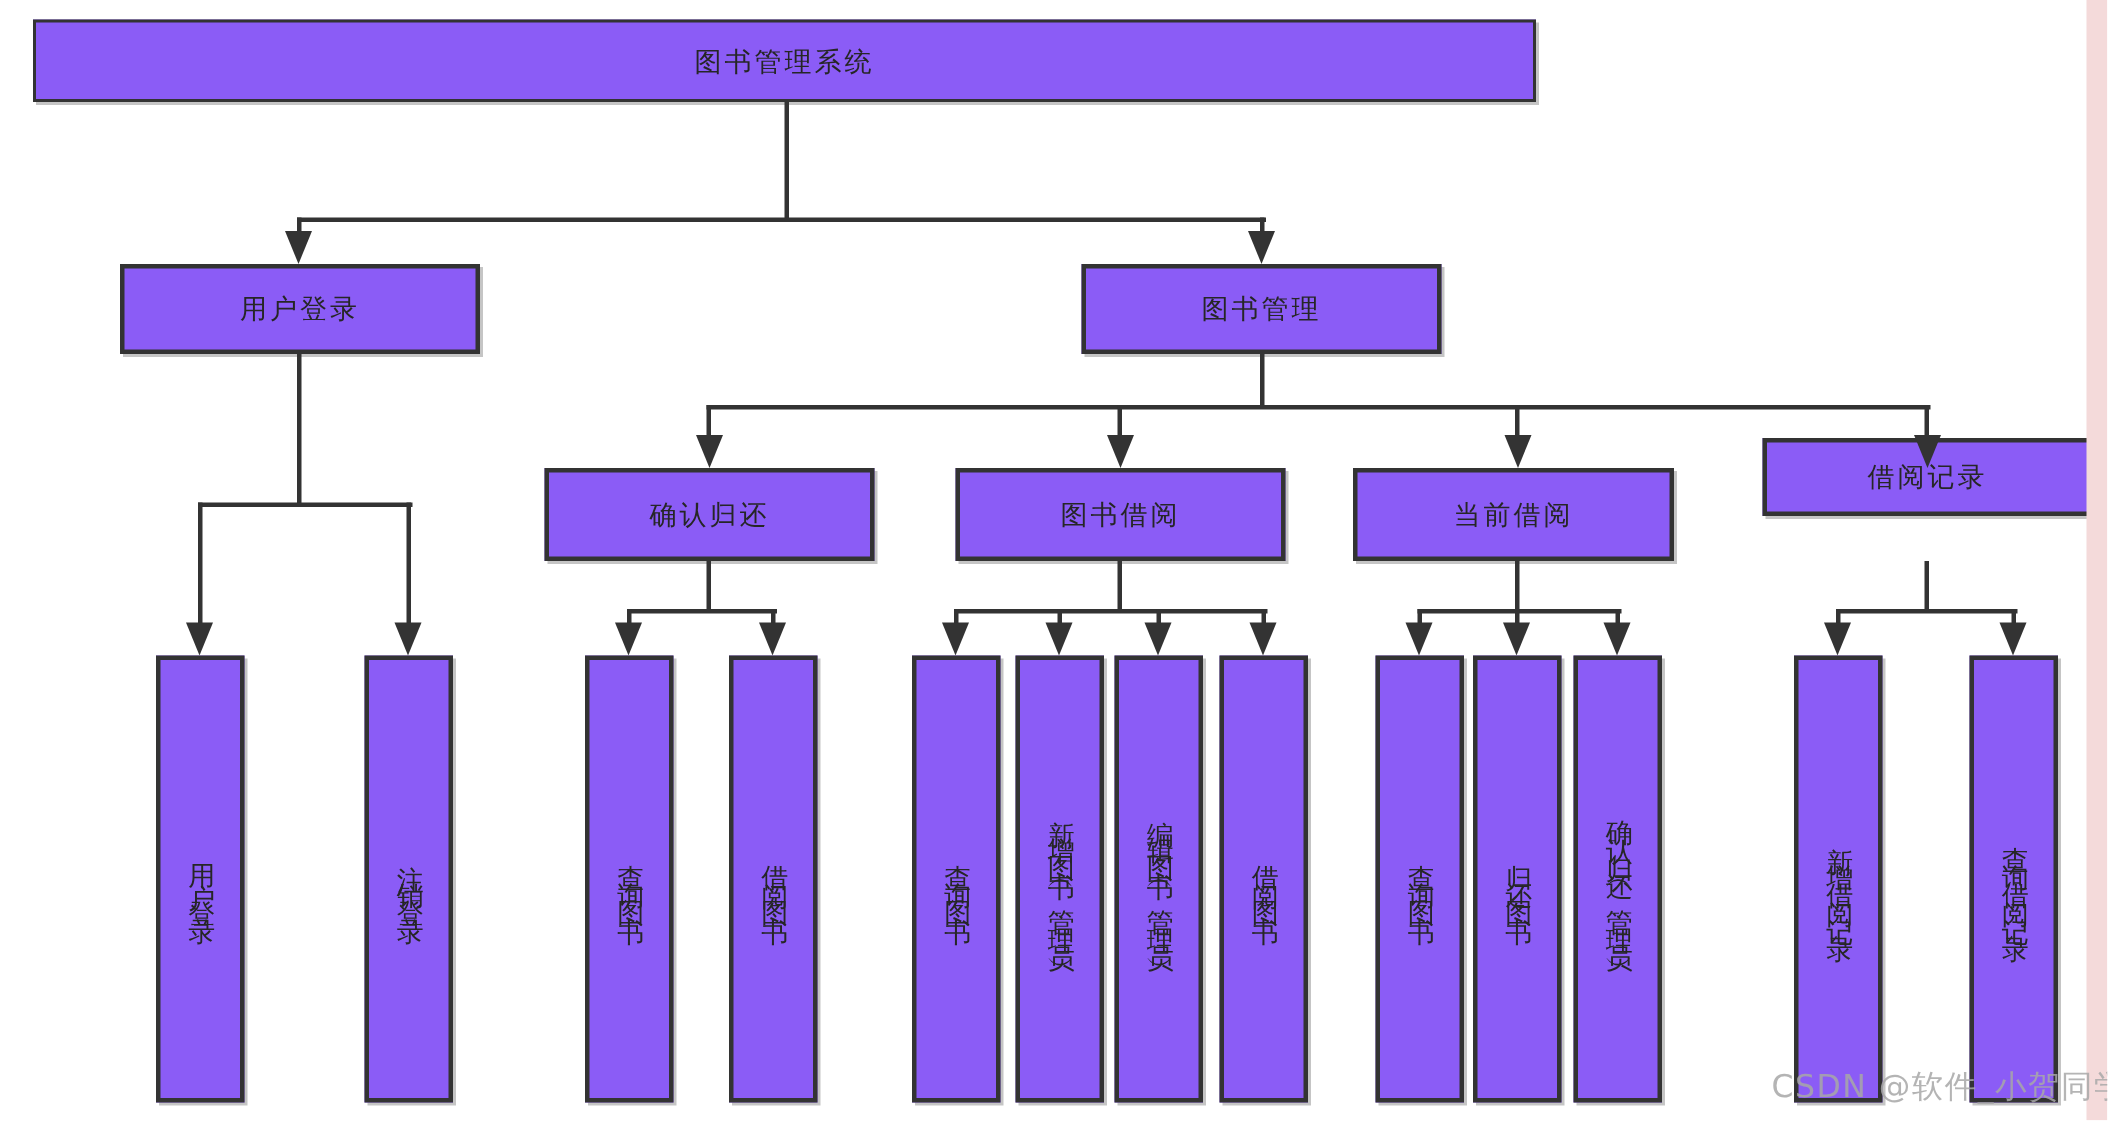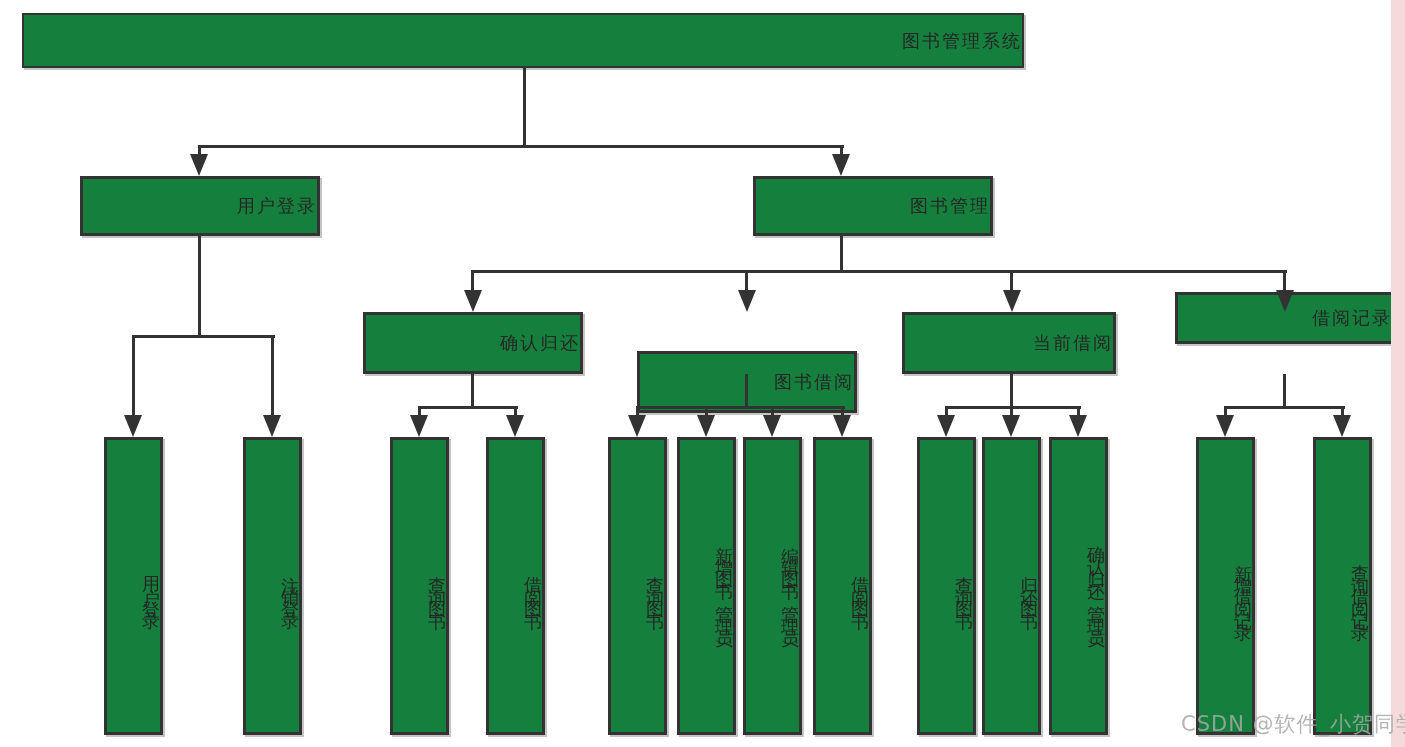--- a/index.html
+++ b/index.html
@@ -9,23 +9,23 @@
     --strip:#f4dada;
     --wm:#a8a8a8;
   }
   html,body{margin:0;padding:0;background:#fff;}
   body{font-family:"DejaVu Sans","Liberation Sans",sans-serif;}
   .canvas{position:relative;width:1405px;height:747px;background:var(--bg);overflow:hidden;}
 
   .box{
     position:absolute;
     box-sizing:border-box;
-    background:#15803d;
+    background:#8b5cf6;
     border:3px solid var(--line);
-    display:flex;align-items:center;justify-content:flex-end;
+    display:flex;align-items:center;justify-content:center;
     box-shadow:2px 2px 0 rgba(90,90,90,.35);
     color:var(--text);
   }
   .root{border-width:2px;}
   .hlabel{font-size:18px;letter-spacing:2px;color:var(--text);white-space:nowrap;}
   .leaf{top:437px;width:59px;height:298px;}
   .vtext{
     writing-mode:vertical-rl;
     text-orientation:mixed;
     font-size:18px;
@@ -54,28 +54,28 @@
 
 <div class="canvas">
 
   <div class="box root" style="left:22px;top:13px;width:1002px;height:55px;">
     <span class="hlabel">图书管理系统</span>
   </div>
 
   <div class="box" style="left:80px;top:176px;width:240px;height:60px;">
     <span class="hlabel">用户登录</span>
   </div>
-  <div class="box" style="left:721px;top:176px;width:240px;height:60px;margin-left:32px;">
+  <div class="box" style="left:721px;top:176px;width:240px;height:60px;">
     <span class="hlabel">图书管理</span>
   </div>
 
   <div class="box" style="left:363px;top:312px;width:220px;height:62px;">
     <span class="hlabel">确认归还</span>
   </div>
-  <div class="box" style="left:637px;top:312px;width:220px;height:62px;margin-top:39px;">
+  <div class="box" style="left:637px;top:312px;width:220px;height:62px;">
     <span class="hlabel">图书借阅</span>
   </div>
   <div class="box" style="left:902px;top:312px;width:214px;height:62px;">
     <span class="hlabel">当前借阅</span>
   </div>
   <div class="box" style="left:1175px;top:292px;width:220px;height:52px;">
     <span class="hlabel">借阅记录</span>
   </div>
 
   <div class="box leaf" style="left:104px;">

